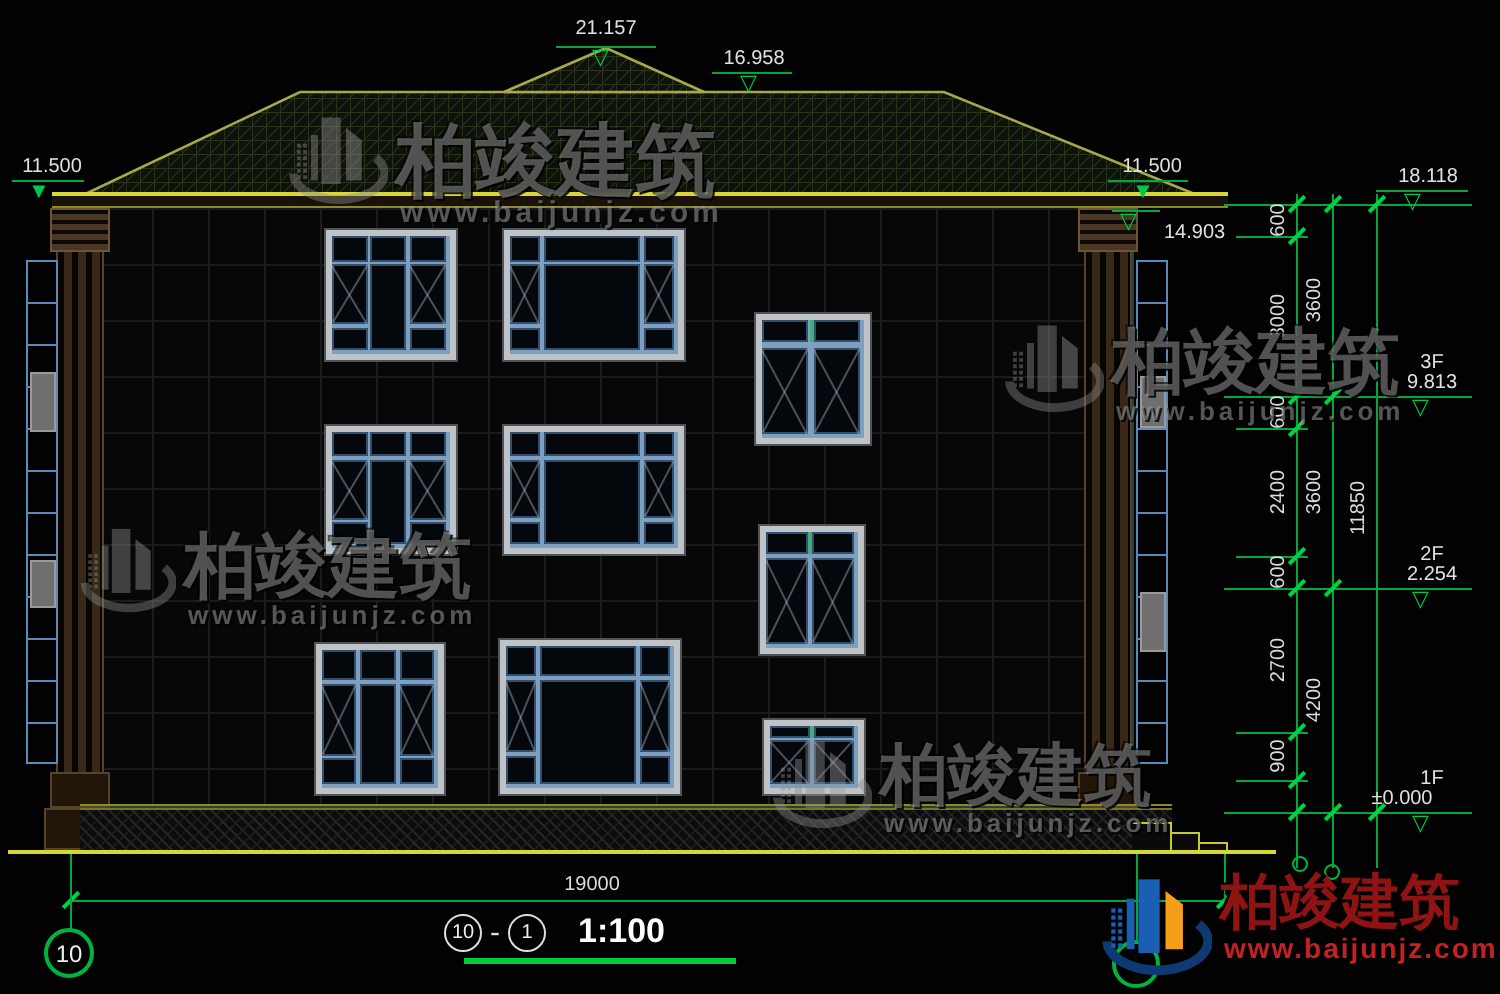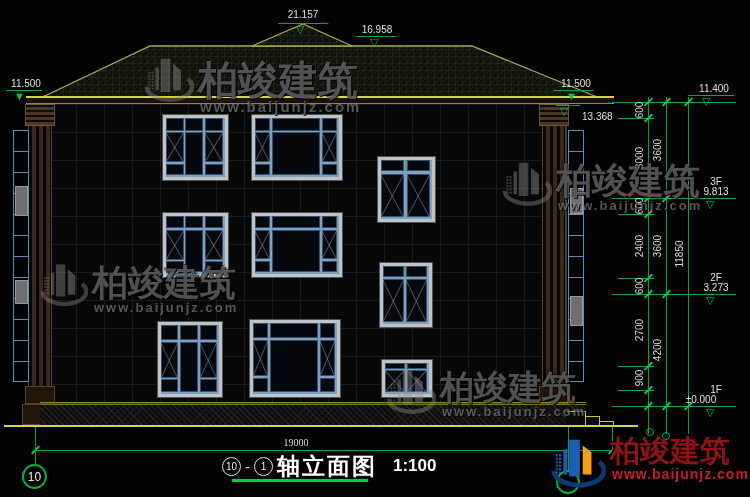--- a/index.html
+++ b/index.html
@@ -267,66 +267,65 @@
     <div class="abs dtxt vtxt" style="left: 615px; top: 152px; width: 50px; height: 12px;">3000</div>
     <div class="abs dtxt vtxt" style="left: 615px; top: 200px; width: 50px; height: 12px;">600</div>
     <div class="abs dtxt vtxt" style="left: 615px; top: 240px; width: 50px; height: 12px;">2400</div>
     <div class="abs dtxt vtxt" style="left: 615px; top: 280px; width: 50px; height: 12px;">600</div>
     <div class="abs dtxt vtxt" style="left: 615px; top: 324px; width: 50px; height: 12px;">2700</div>
     <div class="abs dtxt vtxt" style="left: 615px; top: 372px; width: 50px; height: 12px;">900</div>
     <div class="abs dtxt vtxt" style="left: 633px; top: 144px; width: 50px; height: 12px;">3600</div>
     <div class="abs dtxt vtxt" style="left: 633px; top: 240px; width: 50px; height: 12px;">3600</div>
     <div class="abs dtxt vtxt" style="left: 633px; top: 344px; width: 50px; height: 12px;">4200</div>
     <div class="abs dtxt vtxt" style="left: 655px; top: 248px; width: 50px; height: 12px;">11850</div>
-    <div class="abs lvl dtxt" style="left: 692px; top: 84px; width: 44px; height: 10px;">11.400</div>
+    <div class="abs lvl dtxt" style="left: 692px; top: 84px; width: 44px; height: 10px;">18.118</div>
     <div class="abs gline" style="left: 688px; top: 95px; width: 46px; height: 1px;"></div>
     <div class="abs tri" style="left: 702px; top: 96px; width: 12px; height: 10px;">▽</div>
     <div class="abs lvl dtxt" style="left: 696px; top: 177px; width: 40px; height: 10px;">3F</div>
     <div class="abs lvl dtxt" style="left: 694px; top: 187px; width: 44px; height: 10px;">9.813</div>
     <div class="abs gline" style="left: 694px; top: 198px; width: 42px; height: 1px;"></div>
     <div class="abs tri" style="left: 706px; top: 199px; width: 12px; height: 10px;">▽</div>
     <div class="abs lvl dtxt" style="left: 696px; top: 273px; width: 40px; height: 10px;">2F</div>
-    <div class="abs lvl dtxt" style="left: 694px; top: 283px; width: 44px; height: 10px;">3.273</div>
+    <div class="abs lvl dtxt" style="left: 694px; top: 283px; width: 44px; height: 10px;">2.254</div>
     <div class="abs gline" style="left: 694px; top: 294px; width: 42px; height: 1px;"></div>
     <div class="abs tri" style="left: 706px; top: 295px; width: 12px; height: 10px;">▽</div>
     <div class="abs lvl dtxt" style="left: 696px; top: 385px; width: 40px; height: 10px;">1F</div>
     <div class="abs lvl dtxt" style="left: 679px; top: 395px; width: 44px; height: 10px;">±0.000</div>
     <div class="abs gline" style="left: 694px; top: 406px; width: 42px; height: 1px;"></div>
     <div class="abs tri" style="left: 706px; top: 407px; width: 12px; height: 10px;">▽</div>
     <div class="abs lvl dtxt" style="left: 276px; top: 10px; width: 54px; height: 11px;">21.157</div>
     <div class="abs gline" style="left: 278px; top: 23px; width: 50px; height: 1px;"></div>
     <div class="abs tri" style="left: 296px; top: 24px; width: 12px; height: 10px;">▽</div>
     <div class="abs lvl dtxt" style="left: 354px; top: 25px; width: 46px; height: 11px;">16.958</div>
     <div class="abs gline" style="left: 356px; top: 36px; width: 40px; height: 1px;"></div>
     <div class="abs tri" style="left: 370px; top: 37px; width: 12px; height: 10px;">▽</div>
     <div class="abs lvl dtxt" style="left: 6px; top: 79px; width: 40px; height: 11px;">11.500</div>
     <div class="abs gline" style="left: 6px; top: 90px; width: 36px; height: 1px;"></div>
     <div class="abs tri" style="left: 14px; top: 91px; width: 12px; height: 10px;">▼</div>
     <div class="abs lvl dtxt" style="left: 554px; top: 79px; width: 44px; height: 11px;">11.500</div>
     <div class="abs gline" style="left: 554px; top: 90px; width: 40px; height: 1px;"></div>
     <div class="abs tri" style="left: 566px; top: 91px; width: 12px; height: 10px;">▼</div>
     <div class="abs gline" style="left: 556px; top: 105px; width: 24px; height: 1px;"></div>
     <div class="abs tri" style="left: 560px; top: 106px; width: 12px; height: 10px;">▽</div>
-    <div class="abs lvl" style="left: 582px; top: 112px; width: 46px; height: 10px;">13.368</div>
+    <div class="abs lvl" style="left: 582px; top: 112px; width: 46px; height: 10px;">14.903</div>
     <div class="abs gline" style="left: 35px; top: 450px; width: 578px; height: 1px;"></div>
     <div class="abs tick" style="left: 30px; top: 449px;"></div>
     <div class="abs tick" style="left: 607px; top: 449px;"></div>
     <div class="abs gline" style="left: 35px; top: 427px; width: 1px; height: 38px;"></div>
     <div class="abs gline" style="left: 612px; top: 427px; width: 1px; height: 24px;"></div>
     <div class="abs gline" style="left: 568px; top: 427px; width: 1px; height: 43px;"></div>
-    <div class="abs dtxt" style="left: 266px; top: 437px; width: 60px; height: 12px; font-family: Liberation Serif, serif;">19000</div>
+    <div class="abs dtxt" style="left: 266px; top: 437px; width: 60px; height: 12px;">19000</div>
     <div class="abs circ" style="left: 22px; top: 464px; width: 25px; height: 25px;">10</div>
     <div class="abs circ" style="left: 556px; top: 470px; width: 24px; height: 24px;"></div>
     <div class="abs" style="left: 646px; top: 428px; width: 8px; height: 8px; border: 1px solid rgb(0, 179, 60); border-radius: 50%;"></div>
     <div class="abs" style="left: 662px; top: 432px; width: 8px; height: 8px; border: 1px solid rgb(0, 179, 60); border-radius: 50%;"></div>
     <div class="abs" style="left: 222px; top: 452px; width: 270px; height: 28px; display: flex; align-items: center; gap: 4px;">
       <span class="abs tcirc" style="position: static;">10</span>
       <span class="abs" style="color: rgb(221, 221, 221); font-size: 15px; position: static;">-</span>
       <span class="abs tcirc" style="position: static;">1</span>
-      <span class="abs ttl" style="position: static;">轴立面图</span>
       <span class="abs tscale" style="position: static;">1:100</span>
     </div>
     <div class="abs" style="left: 232px; top: 479px; width: 136px; height: 3px; background: rgb(0, 204, 60);"></div>
     <svg width="56" height="56" viewBox="0 0 64 64" style="position: absolute; left: 138px; top: 50px;">
       <g opacity="0.42">
     <path d="M10 42a26 15 0 1 0 47-9" fill="none" stroke="#8a8a8a" stroke-width="5"></path>
     <rect x="26" y="10" width="11" height="38" fill="#8f8f8f"></rect>
     <path d="M40 16v30h9V23z" fill="#9a9a9a"></path>
     <rect x="20" y="20" width="4" height="26" fill="#8f8f8f"></rect>
     <g fill="#8f8f8f">

